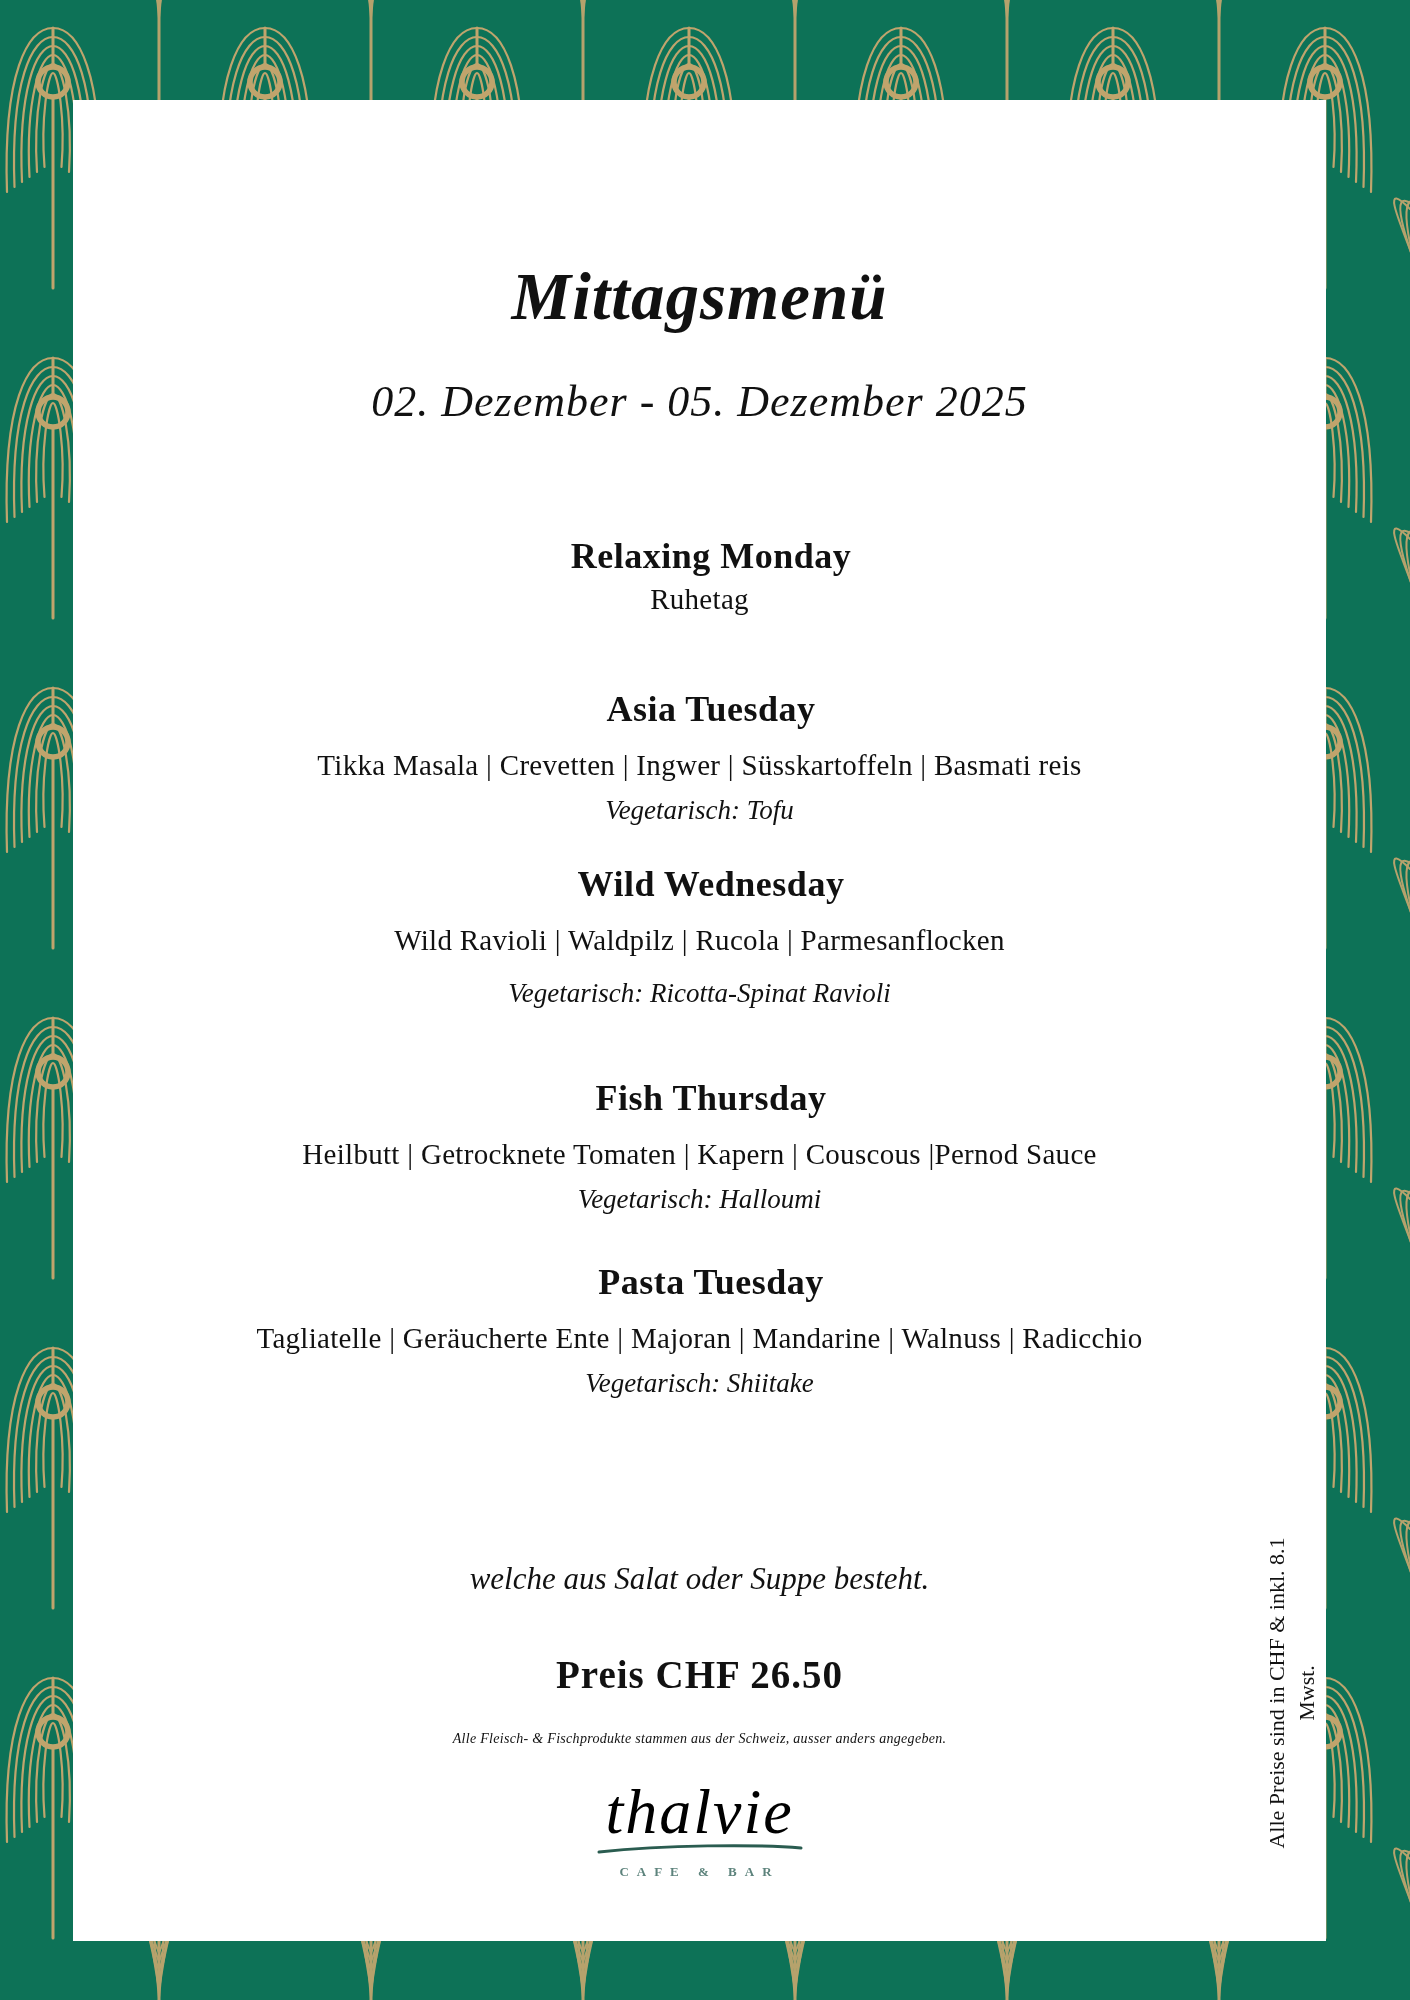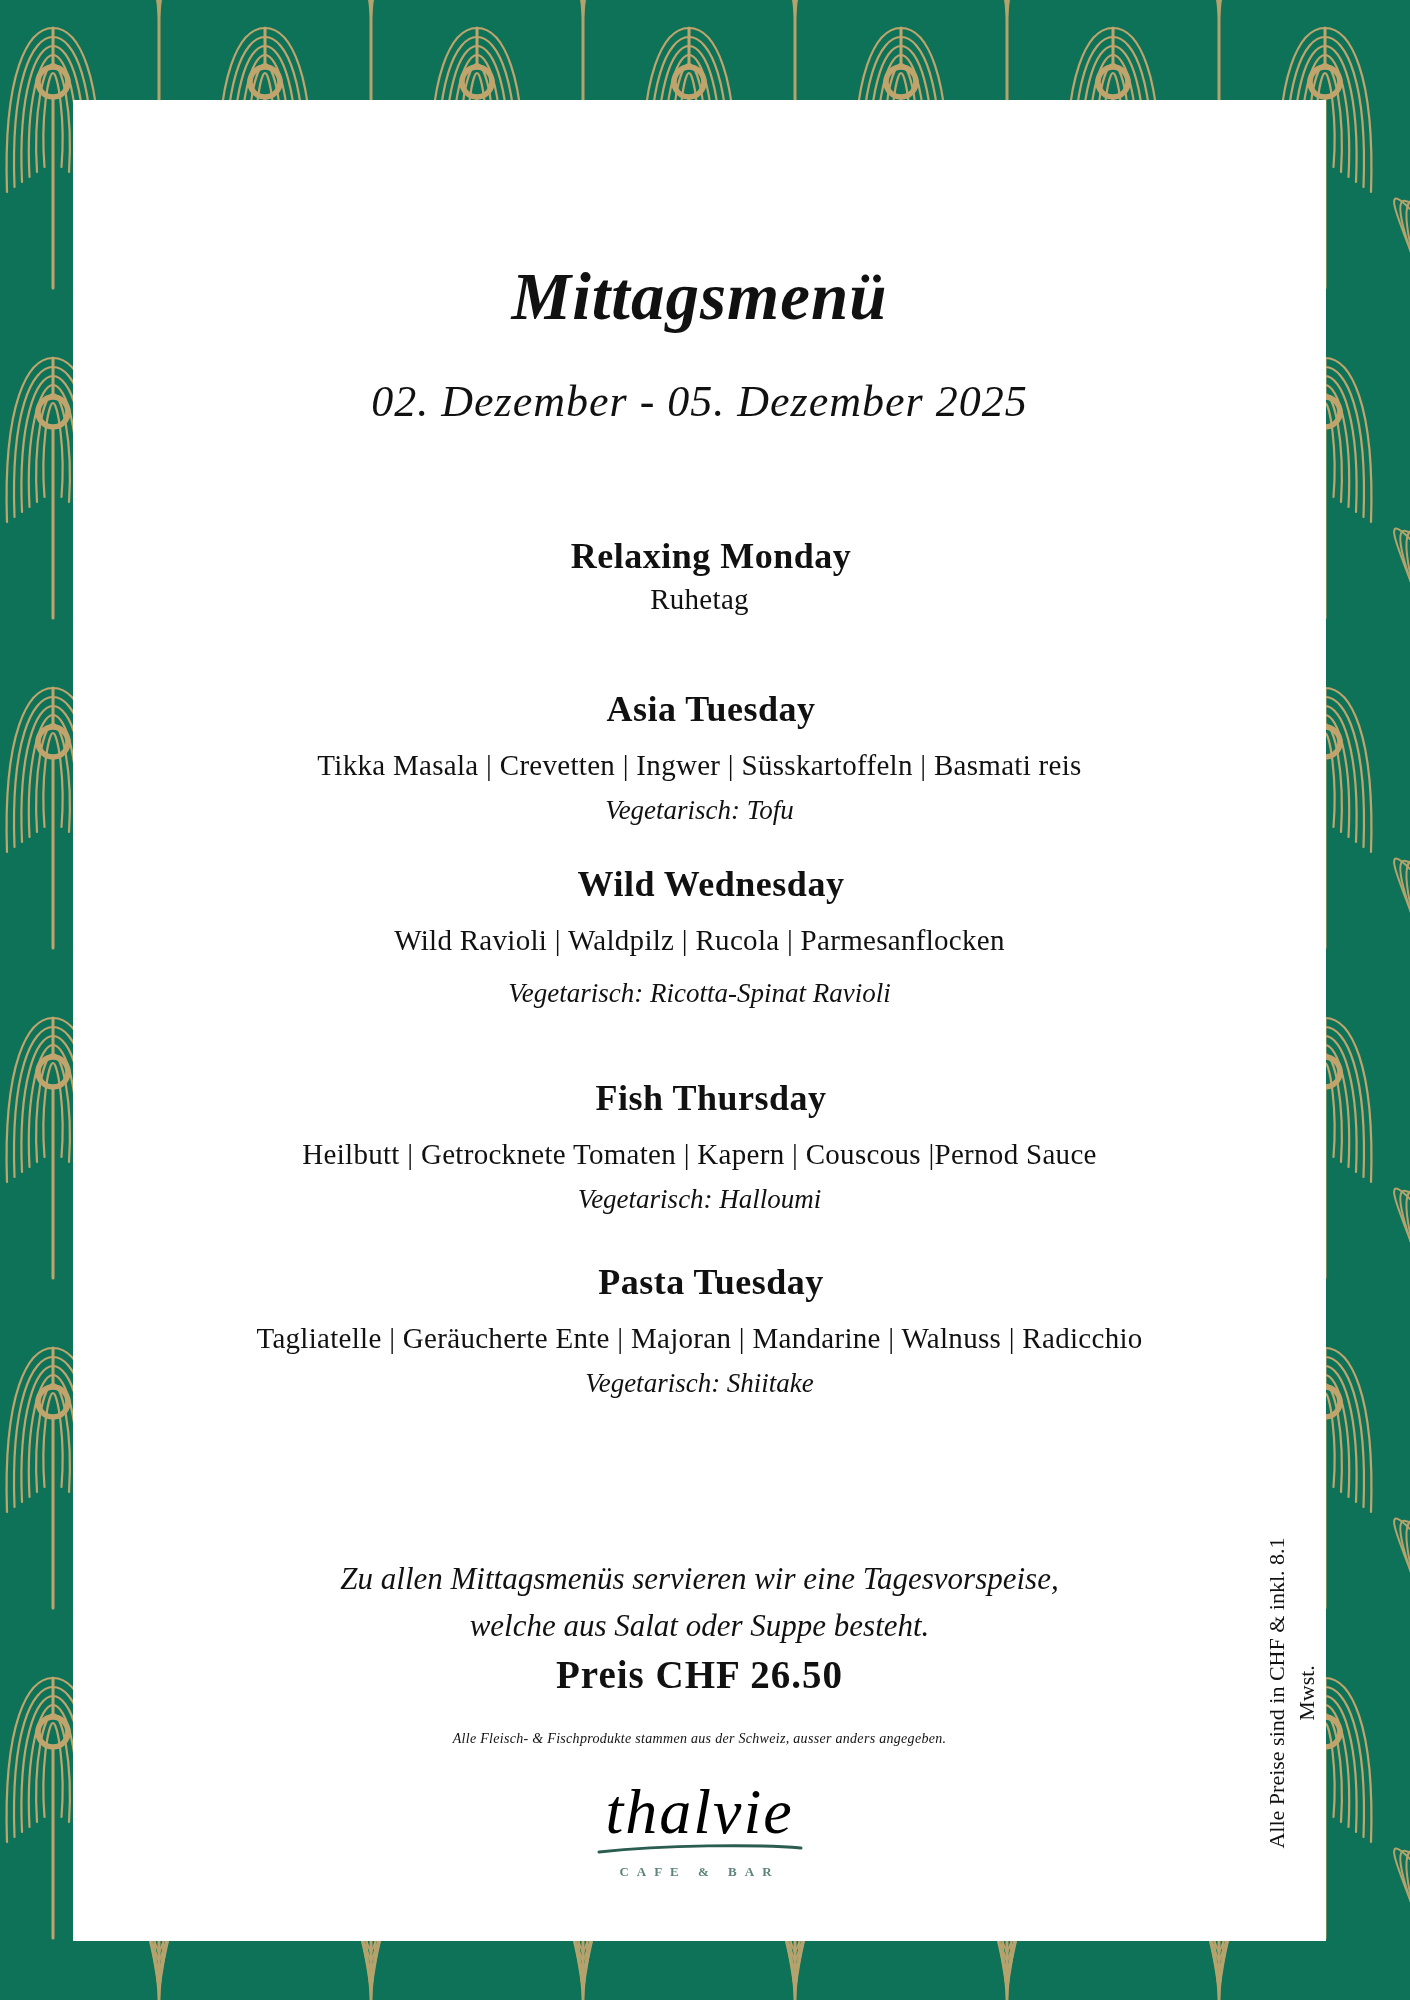--- a/index.html
+++ b/index.html
@@ -195,21 +195,20 @@
       <div class="veg" style="margin-top:16px">Vegetarisch: Ricotta-Spinat Ravioli</div>
     </div>
 
     <div class="centered section" style="top:1160px">
       <div class="day">Pasta Tuesday</div>
       <div class="items">Tagliatelle | Geräucherte Ente | Majoran | Mandarine | Walnuss | Radicchio</div>
       <div class="veg">Vegetarisch: Shiitake</div>
     </div>
 
     <div class="centered starter-note">
-      <div>Zu allen Mittagsmenüs servieren wir eine Tagesvorspeise,</div>
       <div>welche aus Salat oder Suppe besteht.</div>
     </div>
 
     <div class="centered price">Preis CHF 26.50</div>
 
     <div class="centered origin-note">Alle Fleisch- &amp; Fischprodukte stammen aus der Schweiz, ausser anders angegeben.</div>
 
     <div class="centered logo-block">
       <span class="logo-script">thalvie</span>
       <svg class="logo-underline" width="210" height="14" viewBox="0 0 210 14" aria-hidden="true">

